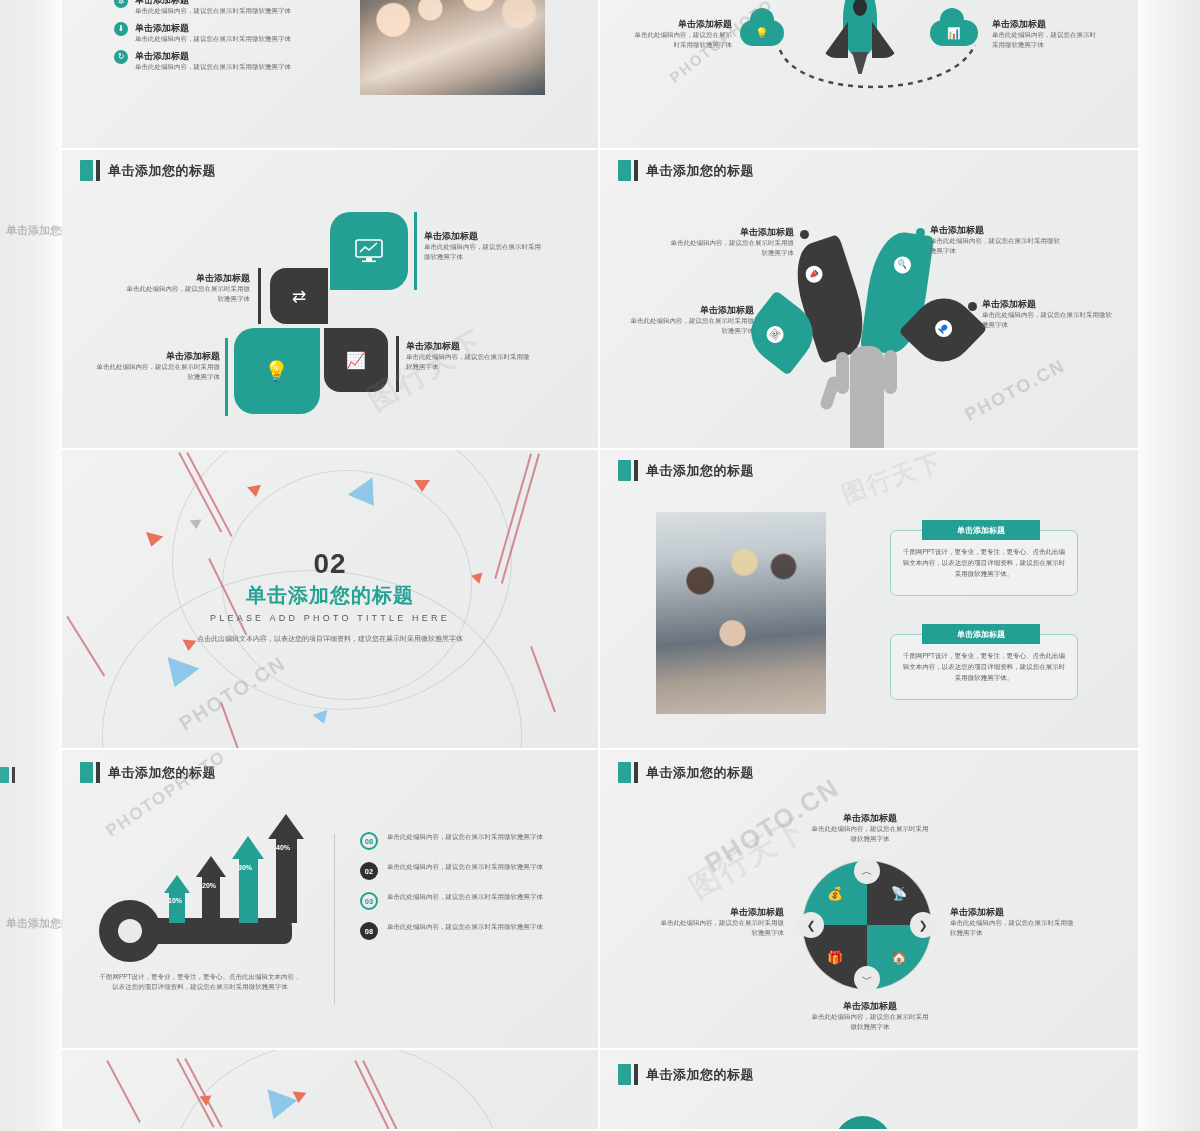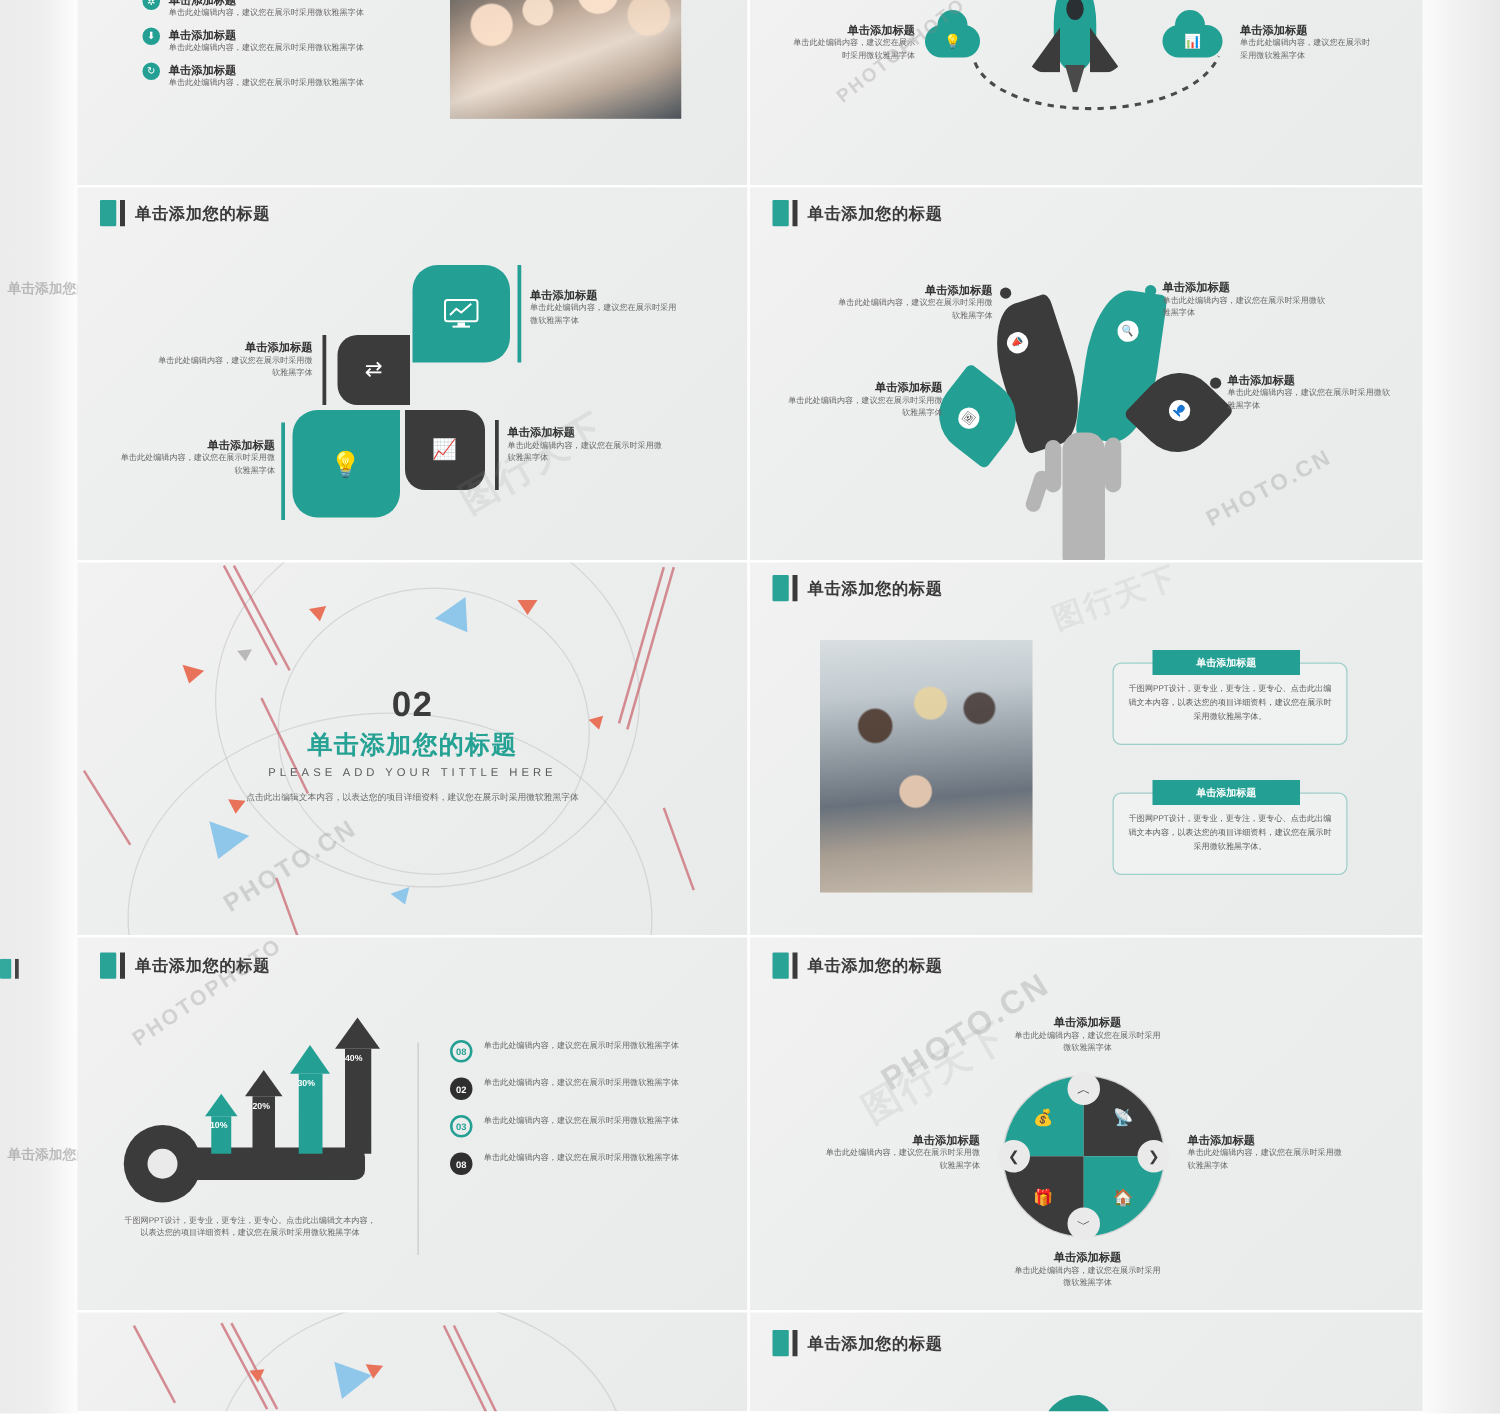--- a/index.html
+++ b/index.html
@@ -349,21 +349,21 @@
         <div class="tri" style="left:82px;top:84px;border-left:9px solid transparent;border-right:9px solid transparent;border-bottom:13px solid #e8735a;transform:rotate(195deg);"></div>
         <div class="tri" style="left:186px;top:36px;border-left:7px solid transparent;border-right:7px solid transparent;border-bottom:11px solid #e8735a;transform:rotate(170deg);"></div>
         <div class="tri" style="left:352px;top:30px;border-left:8px solid transparent;border-right:8px solid transparent;border-bottom:12px solid #e8735a;transform:rotate(180deg);"></div>
         <div class="tri" style="left:410px;top:124px;border-left:6px solid transparent;border-right:6px solid transparent;border-bottom:10px solid #e8735a;transform:rotate(165deg);"></div>
         <div class="tri" style="left:120px;top:190px;border-left:7px solid transparent;border-right:7px solid transparent;border-bottom:11px solid #e8735a;transform:rotate(185deg);"></div>
         <div class="tri" style="left:128px;top:70px;border-left:6px solid transparent;border-right:6px solid transparent;border-bottom:9px solid #b9b9b9;transform:rotate(175deg);"></div>
       </div>
       <div style="position:absolute;left:0;right:0;top:98px;text-align:center;">
         <div class="num02">02</div>
         <div class="ctitle" style="margin-top:2px;">单击添加您的标题</div>
-        <div class="csub" style="margin-top:4px;">PLEASE ADD YOUR TITTLE HERE</div>
+        <div class="csub" style="margin-top:4px;">PLEASE ADD PHOTO TITTLE HERE</div>
         <div class="cbody" style="margin:10px auto 0;width:290px;">点击此出编辑文本内容，以表达您的项目详细资料，建议您在展示时采用微软雅黑字体</div>
       </div>
       <div class="wm" style="left:110px;top:232px;font-size:20px;transform:rotate(-32deg);">PHOTO.CN</div>
     </div>
 
     <div class="slide col2">
       <div class="stitle" style="left:18px;top:10px;">
         <div class="blk"></div>
         <div class="bar"></div>
         <div class="tx">单击添加您的标题</div>

